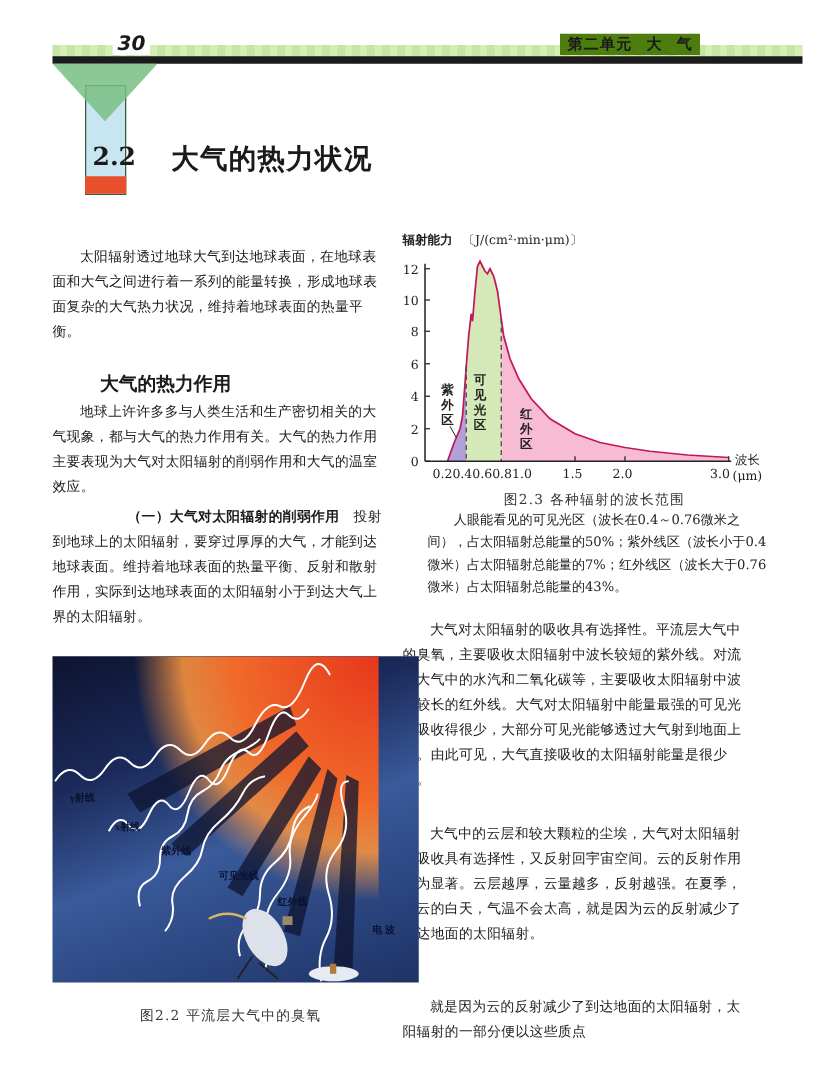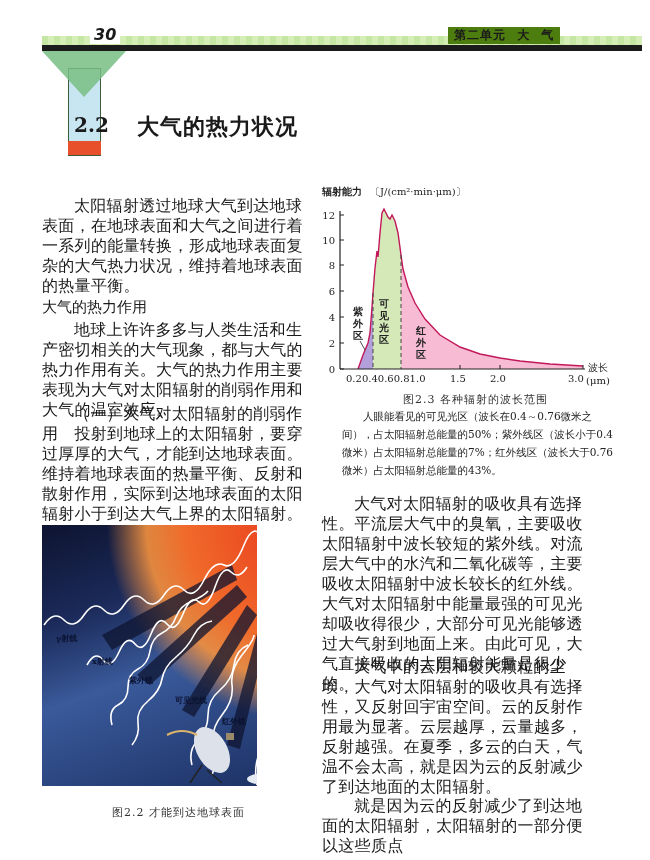--- a/index.html
+++ b/index.html
@@ -17,35 +17,35 @@
     border:1px solid #3a5a3a; }
   .badge-tri2 { left:42px; top:51px; width:0; height:0;
     border-left:42px solid transparent; border-right:42px solid transparent;
     border-top:46px solid rgba(120,190,130,0.85); z-index:2; }
   .badge-red { left:68px; top:141px; width:33px; height:14px; background:#e8502c; z-index:3; }
   .sec-num { left:74px; top:113px; font-size:20px; font-weight:bold; z-index:4;
     font-family:"DejaVu Serif",serif; }
   .sec-title { left:137px; top:112px; font-size:22px; font-weight:bold; letter-spacing:1px; }
 
   
-  .para { font-size:16px; line-height:20px; letter-spacing:0.3px; }
+  .para { font-size:11px; line-height:20px; letter-spacing:0.3px; }
   .para p { margin:0; text-indent:2em; }
   .left-col { left:42px; width:270px; }
   .right-col { left:322px; width:272px; }
-  .sub-head { font-family:"DejaVu Sans","Liberation Sans",sans-serif; font-weight:normal; }
+  .sub-head { font-family:"DejaVu Sans","Liberation Sans",sans-serif; font-weight:bold;margin-left:38px; }
 
   
   .chart { left:320px; top:183px; width:300px; height:205px; }
   .fig-cap { font-size:11px; color:#333; letter-spacing:1px; }
   .fig-note { left:342px; top:407px; width:276px; font-size:10.5px; line-height:18px; color:#222; }
   .fig-note p { margin:0; text-indent:2em; }
 
   
-  .illus { left:42px; top:525px; width:215px; height:261px; overflow:hidden;
-    background:linear-gradient(160deg,#0e1430 0%,#1b2a5a 30%,#3a5a9a 55%,#2a447e 80%,#1e3366 100%); }
+  .illus { left:42px; top:525px; width:293px; height:261px; overflow:hidden;
+    background:linear-gradient(160deg,#0e1430 0%,#1b2a5a 30%,#3a5a9a 55%,#2a447e 80%,#1e3366 100%);font-family:Liberation Serif, serif; }
   .illus-label { position:absolute; font-size:8px; color:#0a1230; font-weight:bold; }
 </style>
 </head>
 <body>
 
 <div class="abs hdr-green"></div>
 <div class="abs hdr-black"></div>
 <div class="abs page-num">30</div>
 <div class="abs unit-title">第二单元  大  气</div>
 
@@ -193,13 +193,13 @@
     <path d="M125,210 q15,-8 30,0" stroke="#d9b46a" stroke-width="2" fill="none"></path>
   </svg>
   <span class="illus-label" style="left:14px;top:108px;">γ射线</span>
   <span class="illus-label" style="left:50px;top:131px;">x射线</span>
   <span class="illus-label" style="left:87px;top:150px;">紫外线</span>
   <span class="illus-label" style="left:133px;top:170px;text-align:right;">可见光线</span>
   <span class="illus-label" style="left:180px;top:191px;">红外线</span>
   <span class="illus-label" style="left:209px;top:213px;padding-left:47px;">电  波</span>
 </div>
 
-<div class="abs fig-cap" style="left:112px;top:805px;">图2.2   才能到达地球表面</div>
+<div class="abs fig-cap" style="left:112px;top:805px;">图2.2   平流层大气中的臭氧</div>
 
 </body></html>

